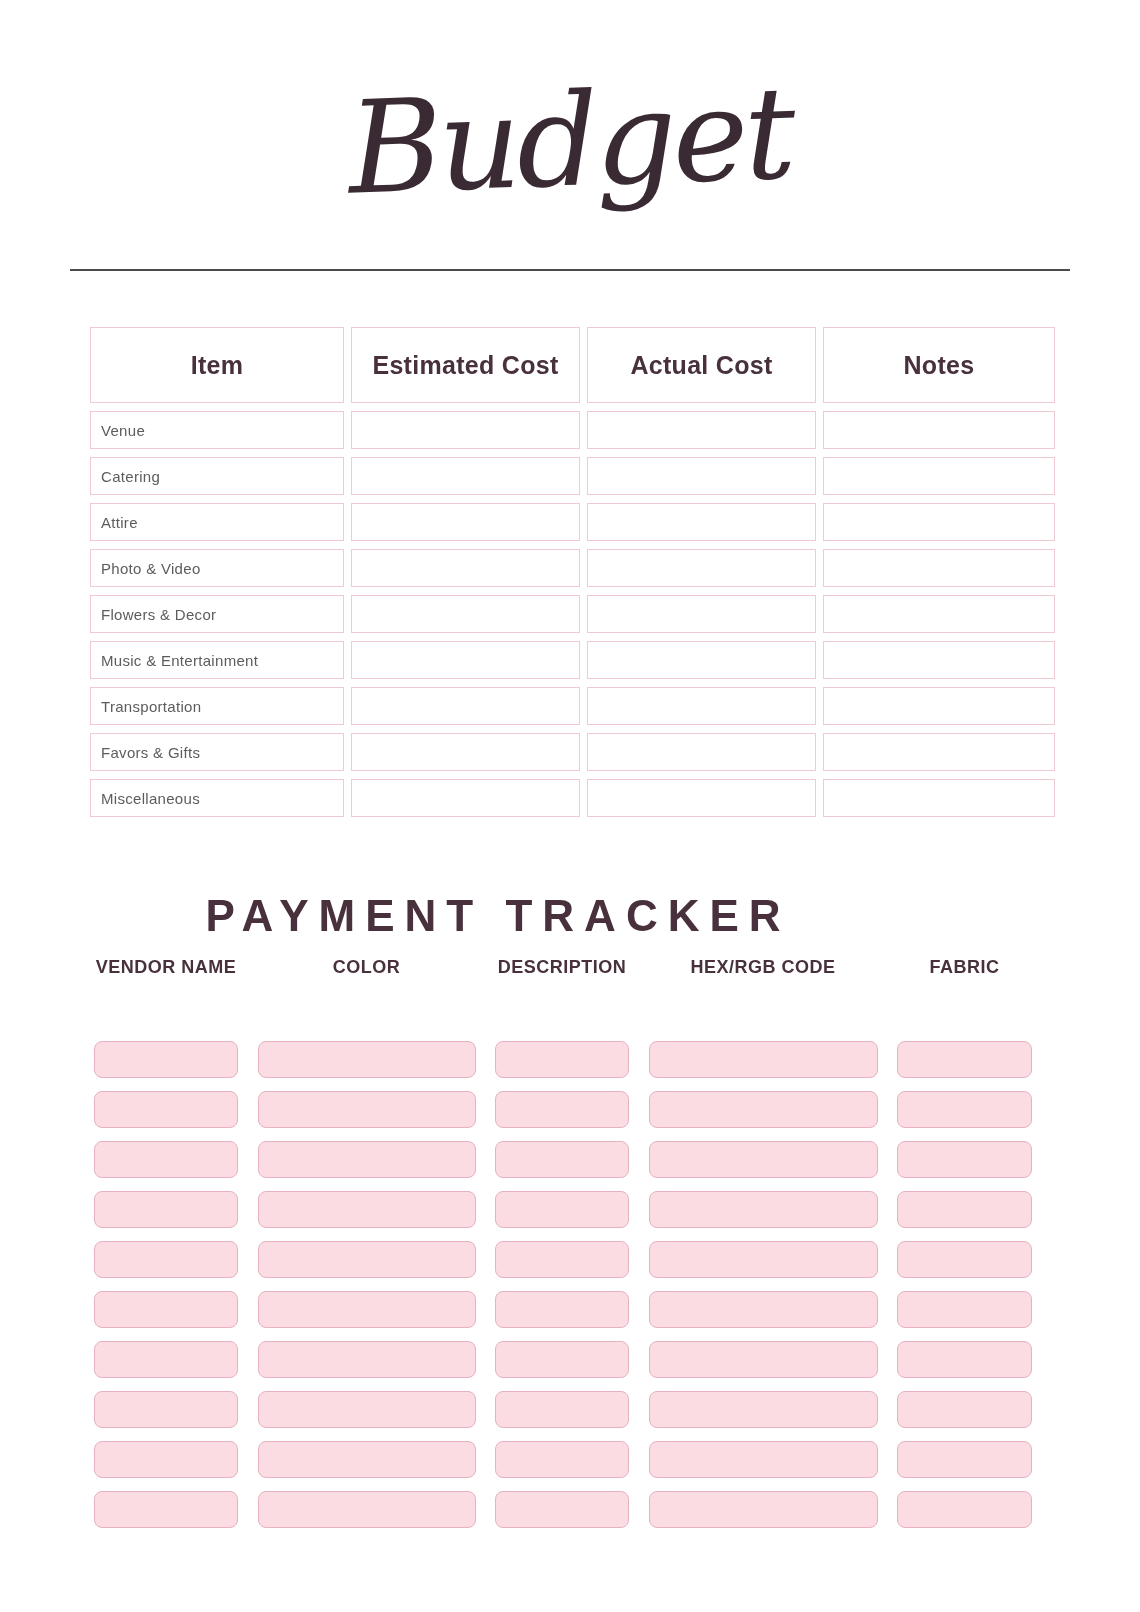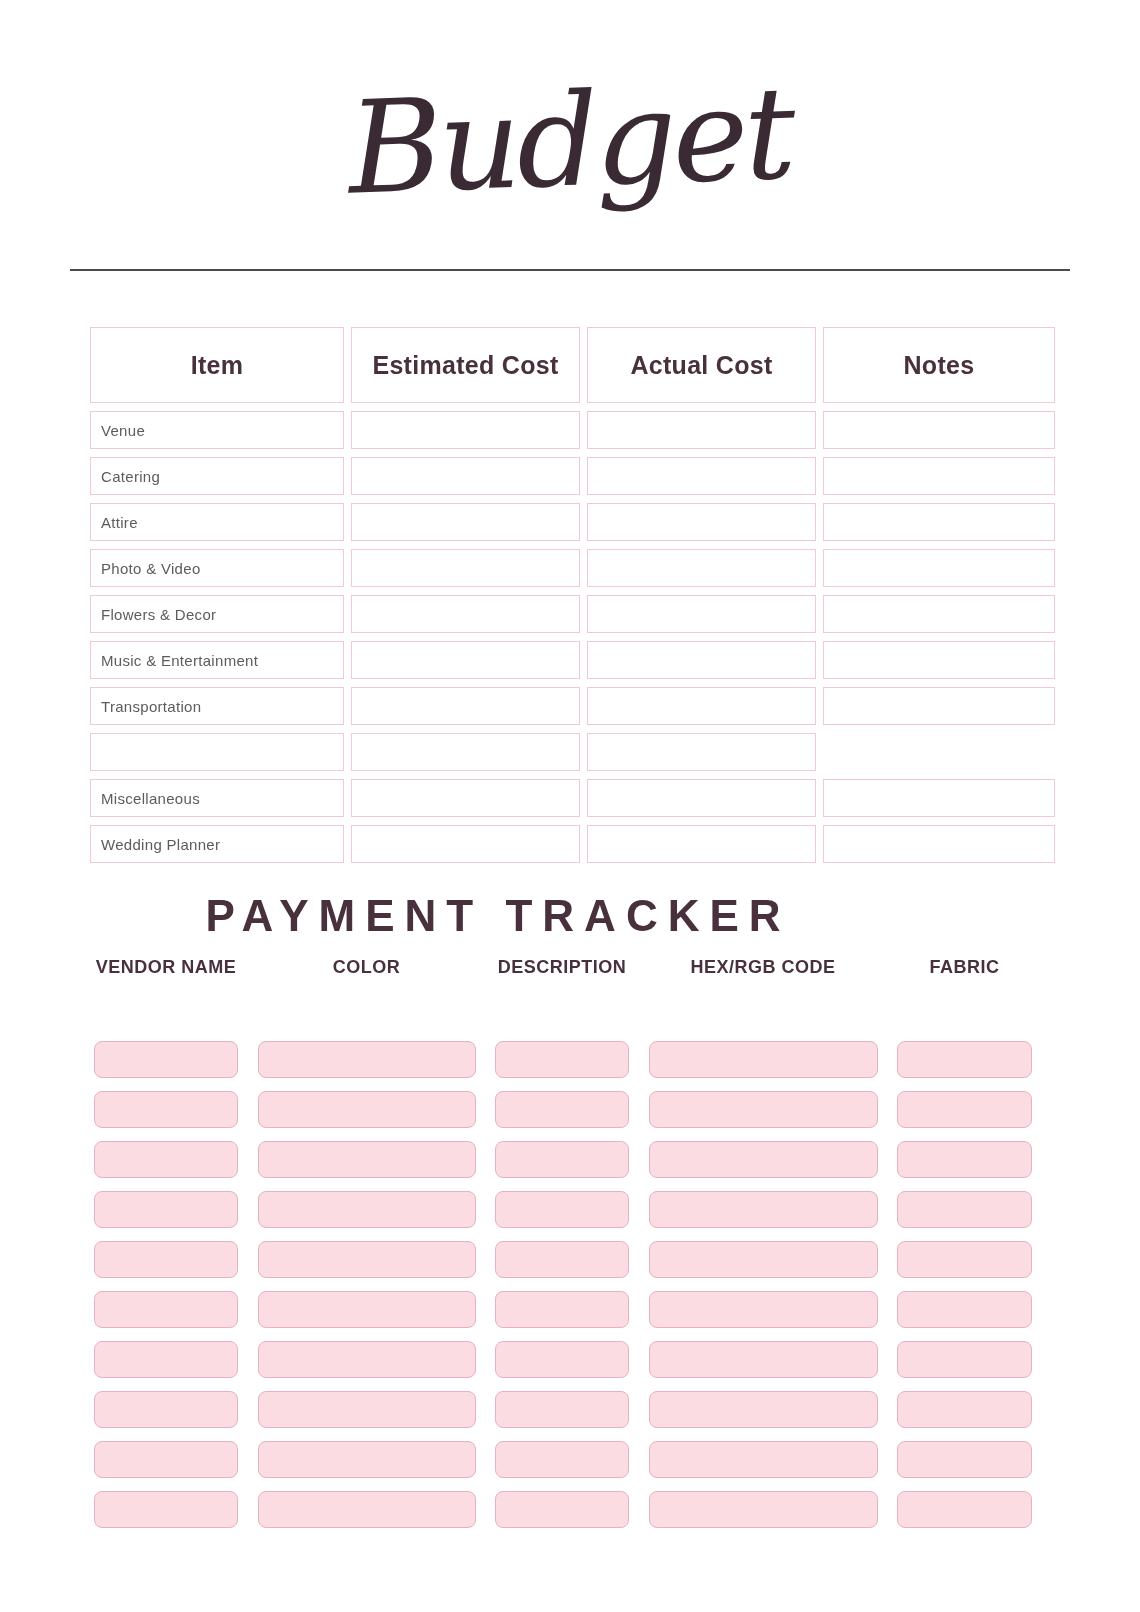--- a/index.html
+++ b/index.html
@@ -154,32 +154,27 @@
           <div class="bt-cell"></div>
           <div class="bt-cell"></div>
         </div>
         <div class="bt-row">
           <div class="bt-cell bt-label">Transportation</div>
           <div class="bt-cell"></div>
           <div class="bt-cell"></div>
           <div class="bt-cell"></div>
         </div>
         <div class="bt-row">
+          <div class="bt-cell bt-label">Favors &amp; Gifts</div>
           <div class="bt-cell"></div>
           <div class="bt-cell"></div>
           <div class="bt-cell"></div>
         </div>
         <div class="bt-row">
           <div class="bt-cell bt-label">Miscellaneous</div>
-          <div class="bt-cell"></div>
-          <div class="bt-cell"></div>
-          <div class="bt-cell"></div>
-        </div>
-        <div class="bt-row">
-          <div class="bt-cell bt-label">Wedding Planner</div>
           <div class="bt-cell"></div>
           <div class="bt-cell"></div>
           <div class="bt-cell"></div>
         </div>
       </div>
   </div>
 
   <div class="pt-title">PAYMENT TRACKER</div>
 
   <div class="pt-headers">

